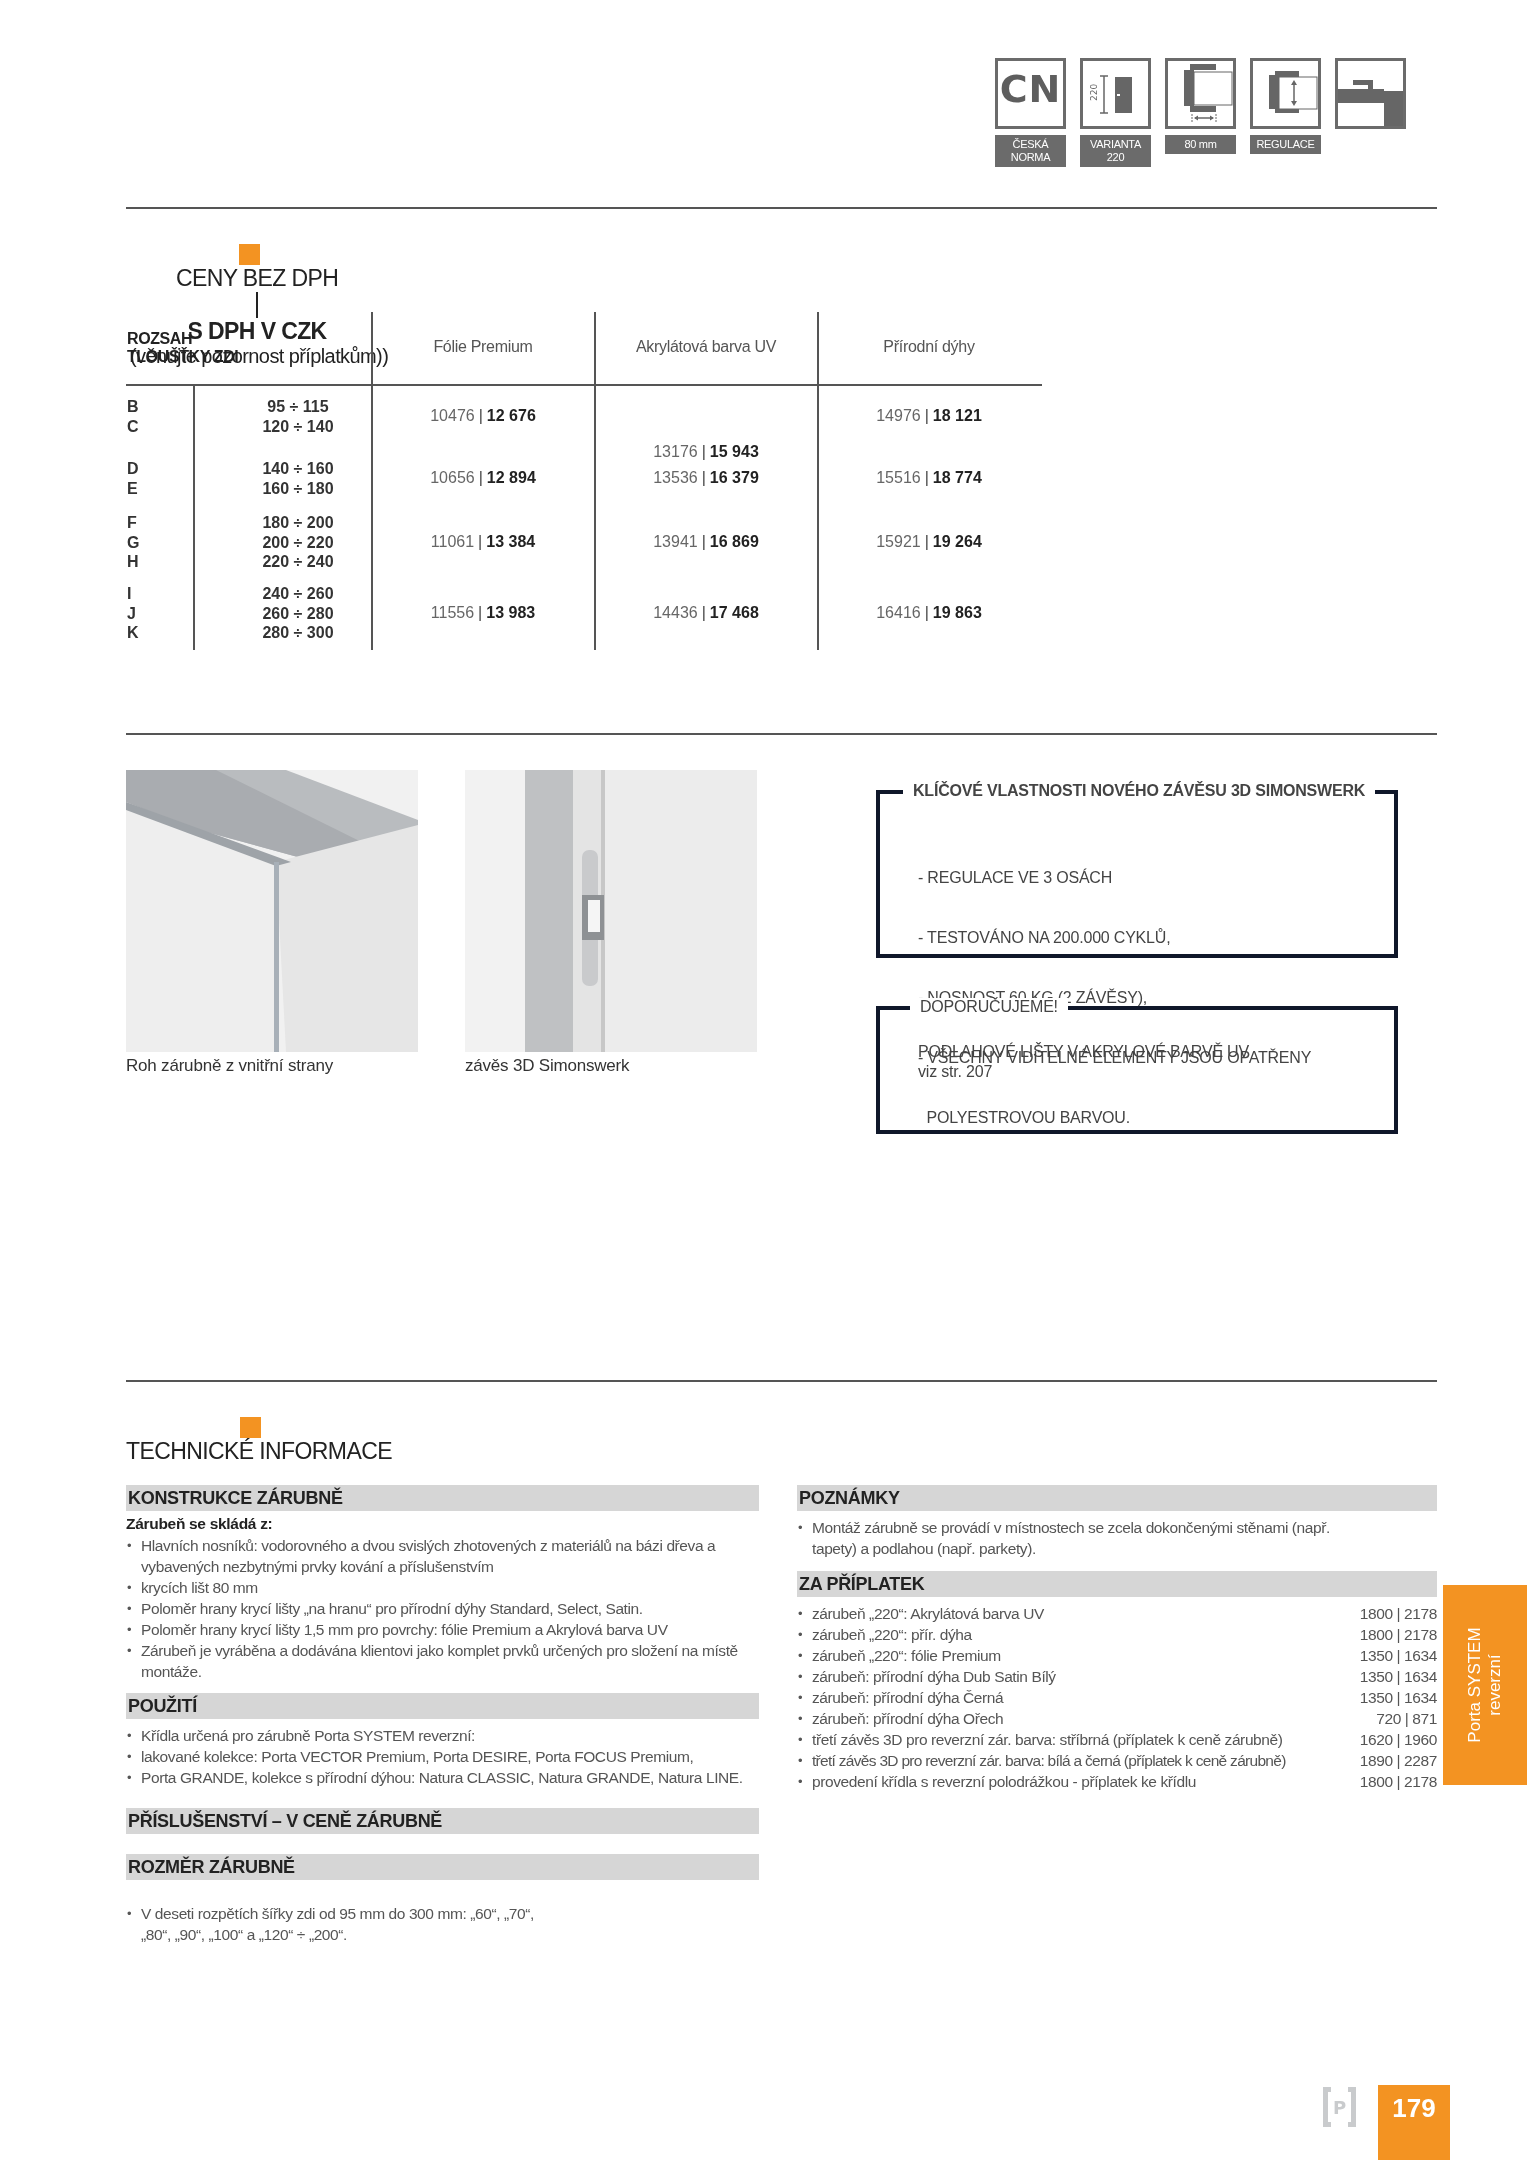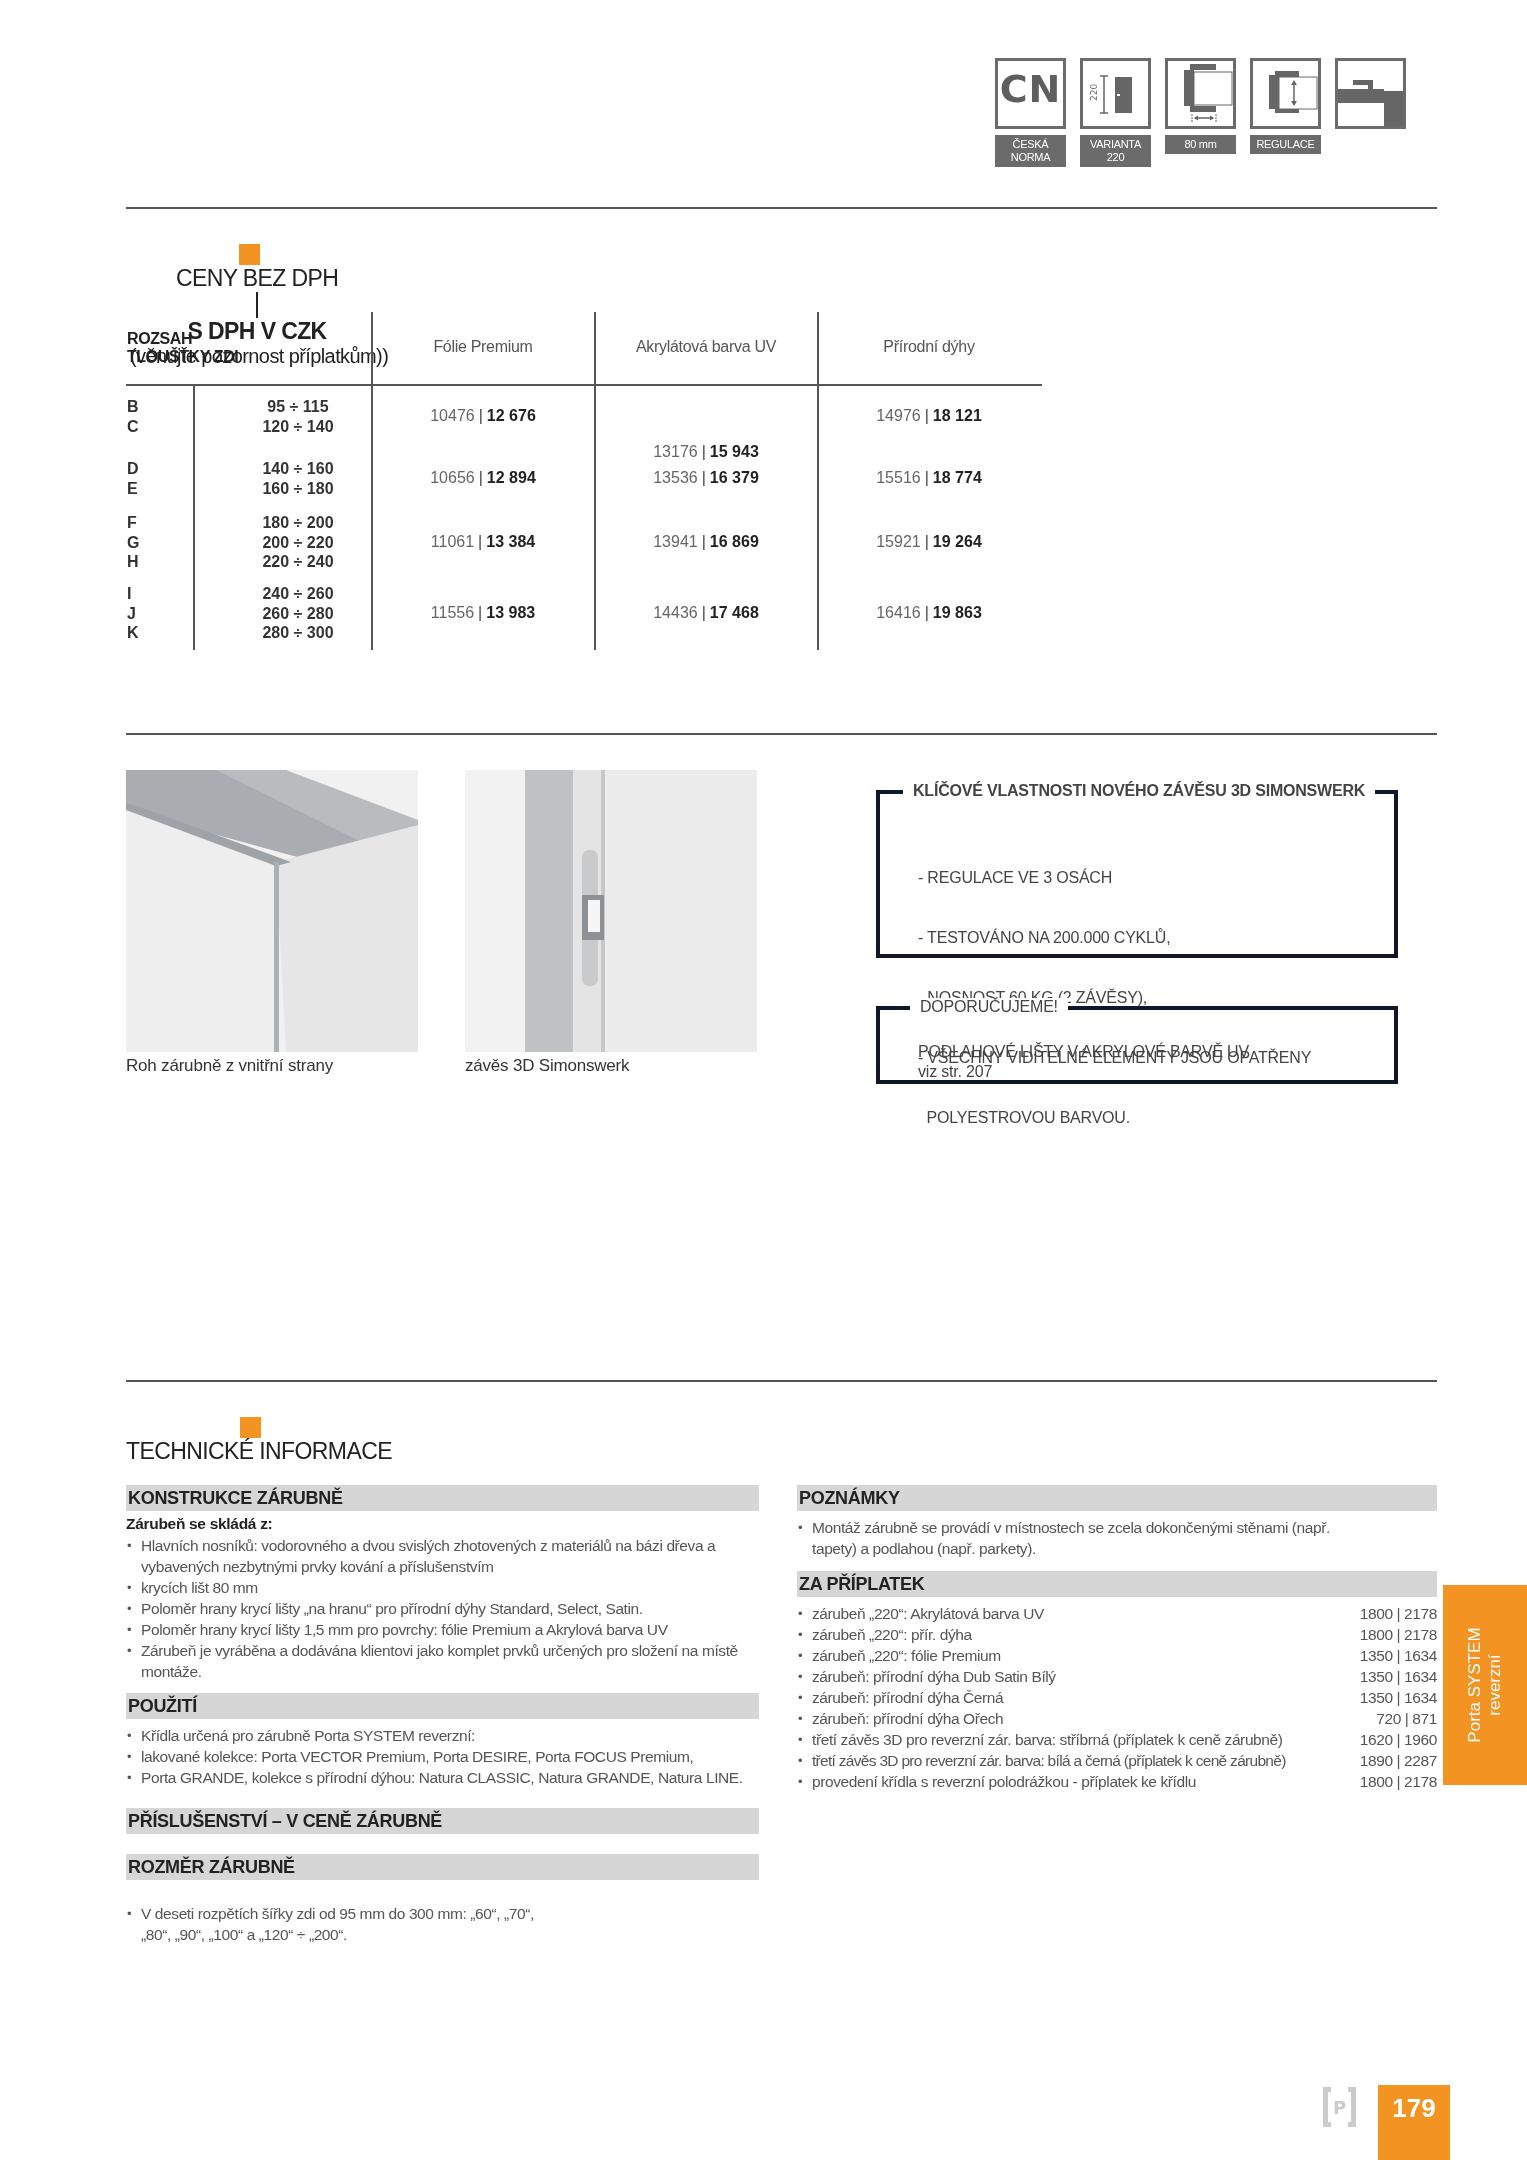--- a/index.html
+++ b/index.html
@@ -241,21 +241,21 @@
   <div class="fbox-title" style="left:23px;font-weight:bold;">KLÍČOVÉ VLASTNOSTI NOVÉHO ZÁVĚSU 3D SIMONSWERK</div>
   <div class="fbox-body" style="top:34px;white-space:pre;">
     <div>- REGULACE VE 3 OSÁCH</div>
     <div>- TESTOVÁNO NA 200.000 CYKLŮ,</div>
     <div>- NOSNOST 60 KG (2 ZÁVĚSY),</div>
     <div>- VŠECHNY VIDITELNÉ ELEMENTY JSOU OPATŘENY</div>
     <div>  POLYESTROVOU BARVOU.</div>
   </div>
 </div>
 
-<div class="fbox" style="top:1006px;height:78px;">
+<div class="fbox" style="top:1006px;height:128px;">
   <div class="fbox-title" style="left:30px;">DOPORUČUJEME!</div>
   <div class="fbox-body" style="top:32px;">
     <div>PODLAHOVÉ LIŠTY V AKRYLOVÉ BARVĚ UV</div>
     <div>viz str. 207</div>
   </div>
 </div>
 
 <div class="rule" style="top:1380px;"></div>
 
 <div class="section-title" style="top:1417px;">

